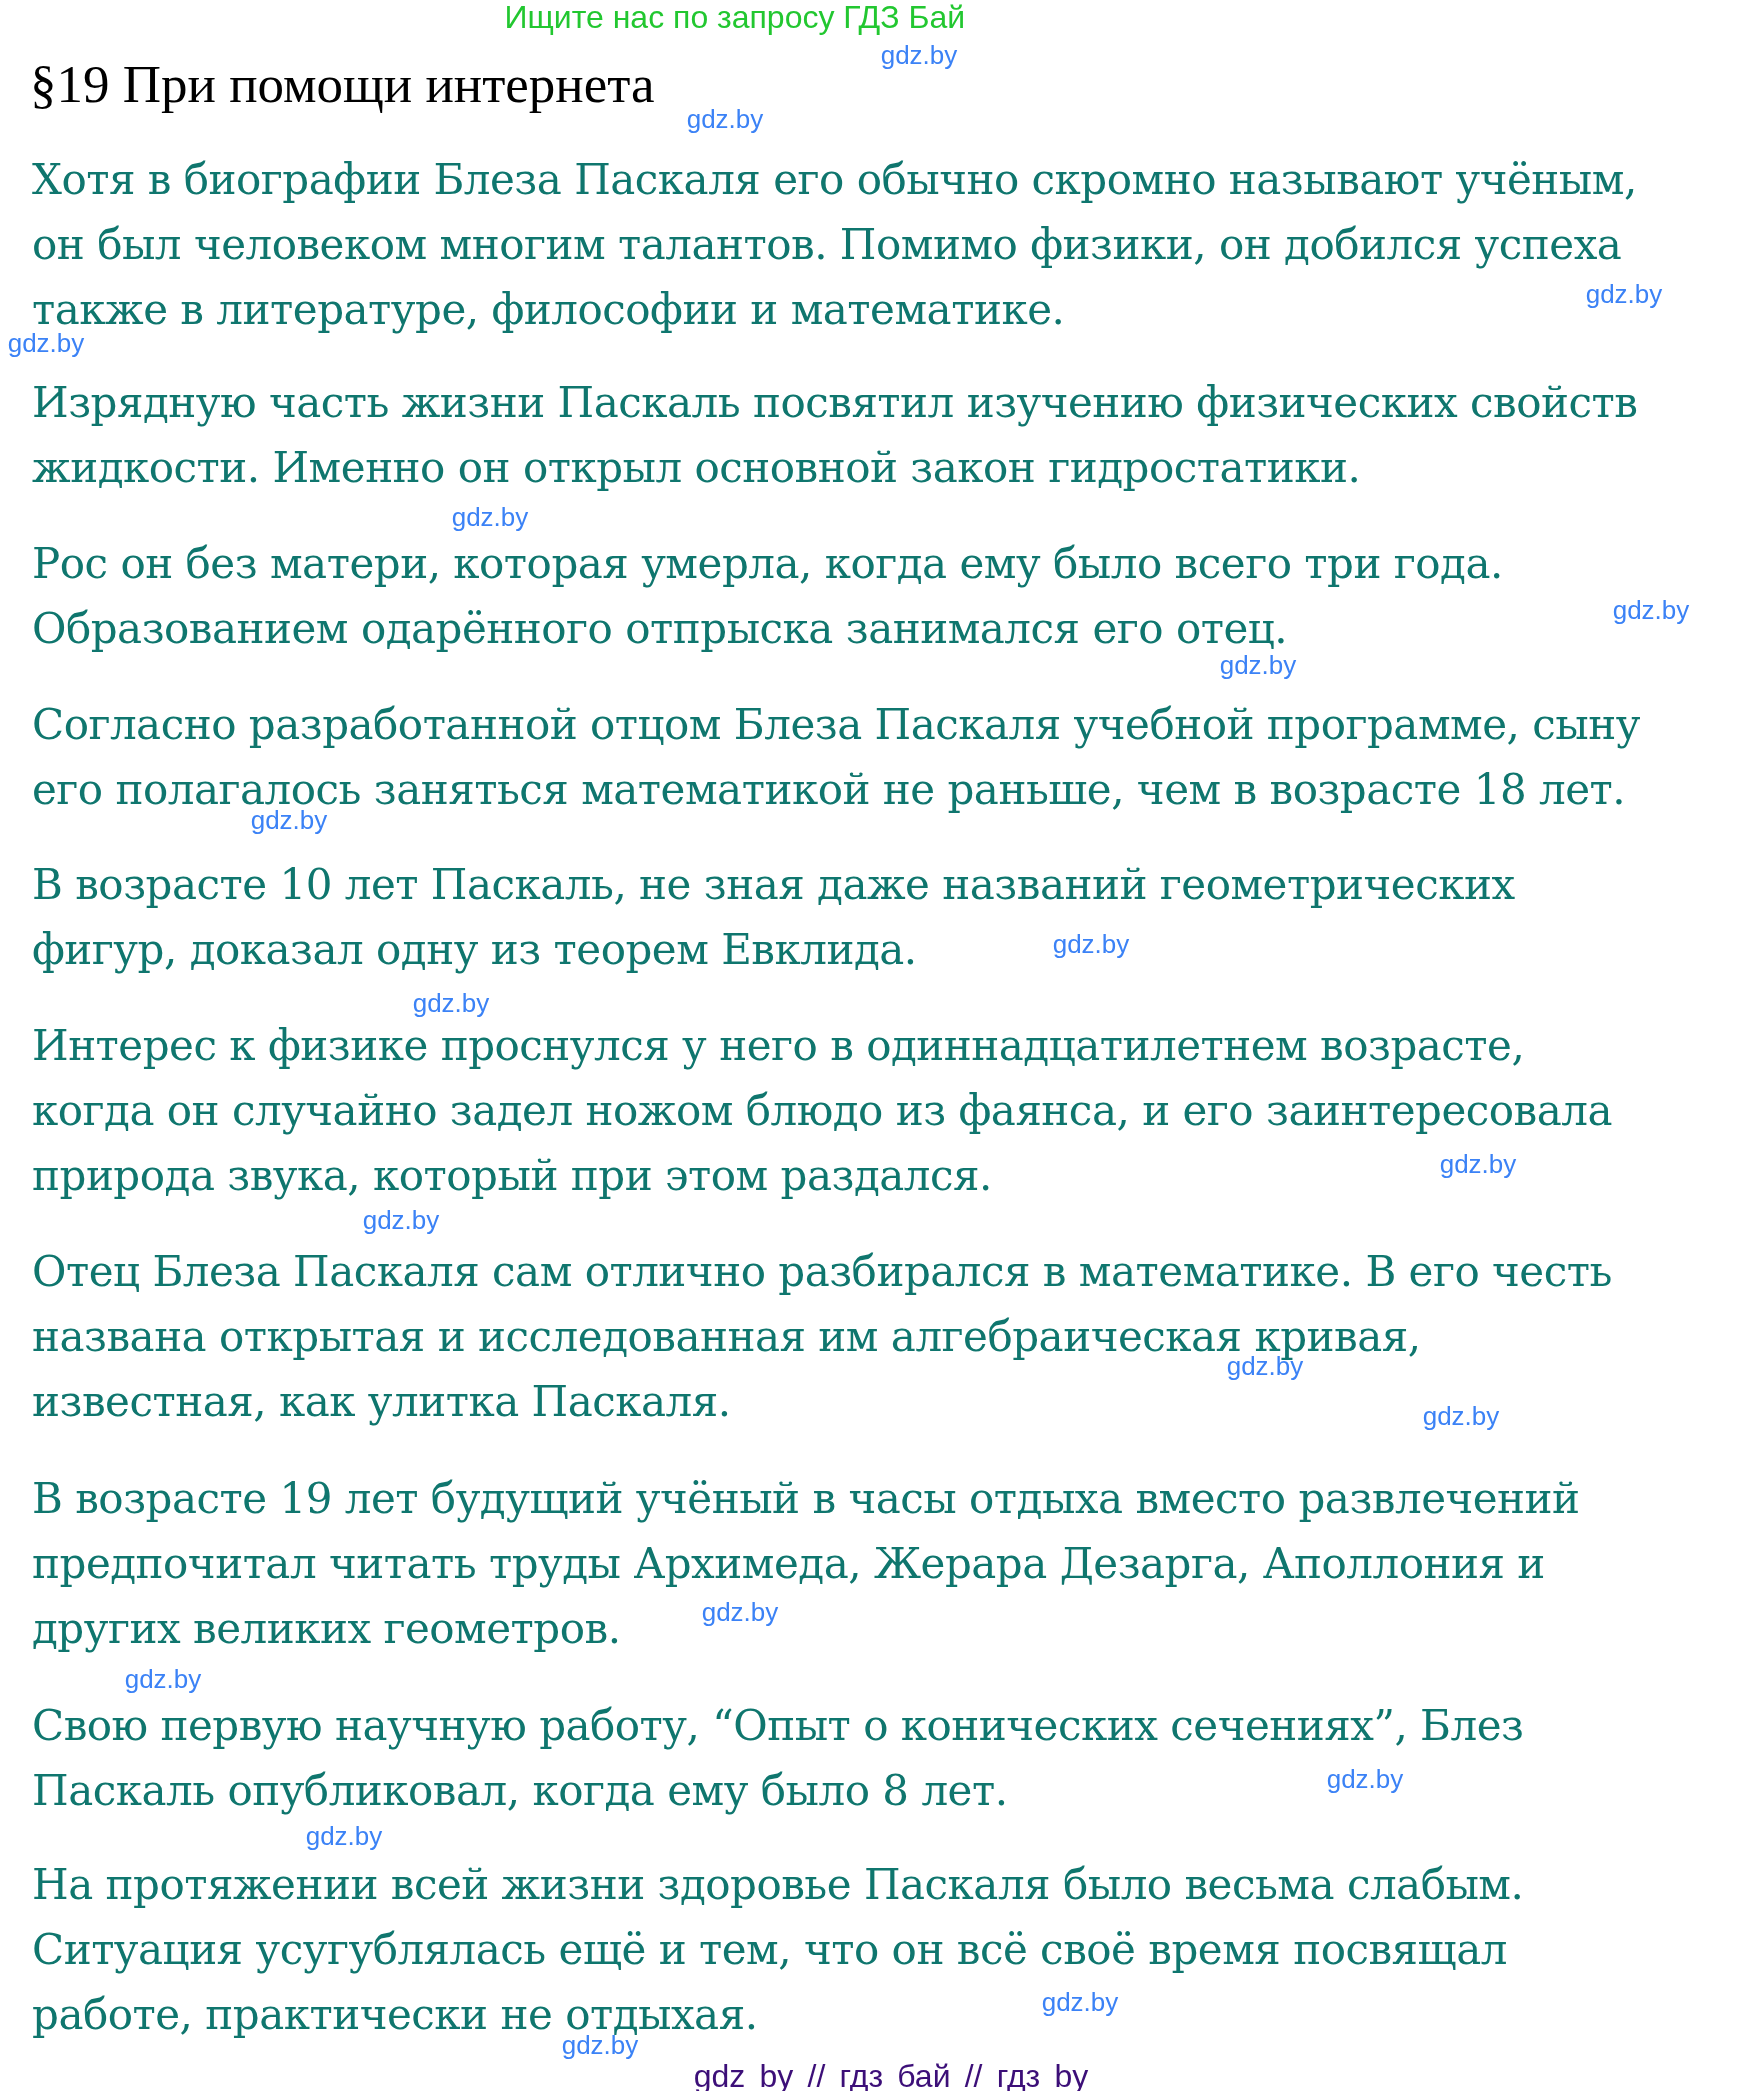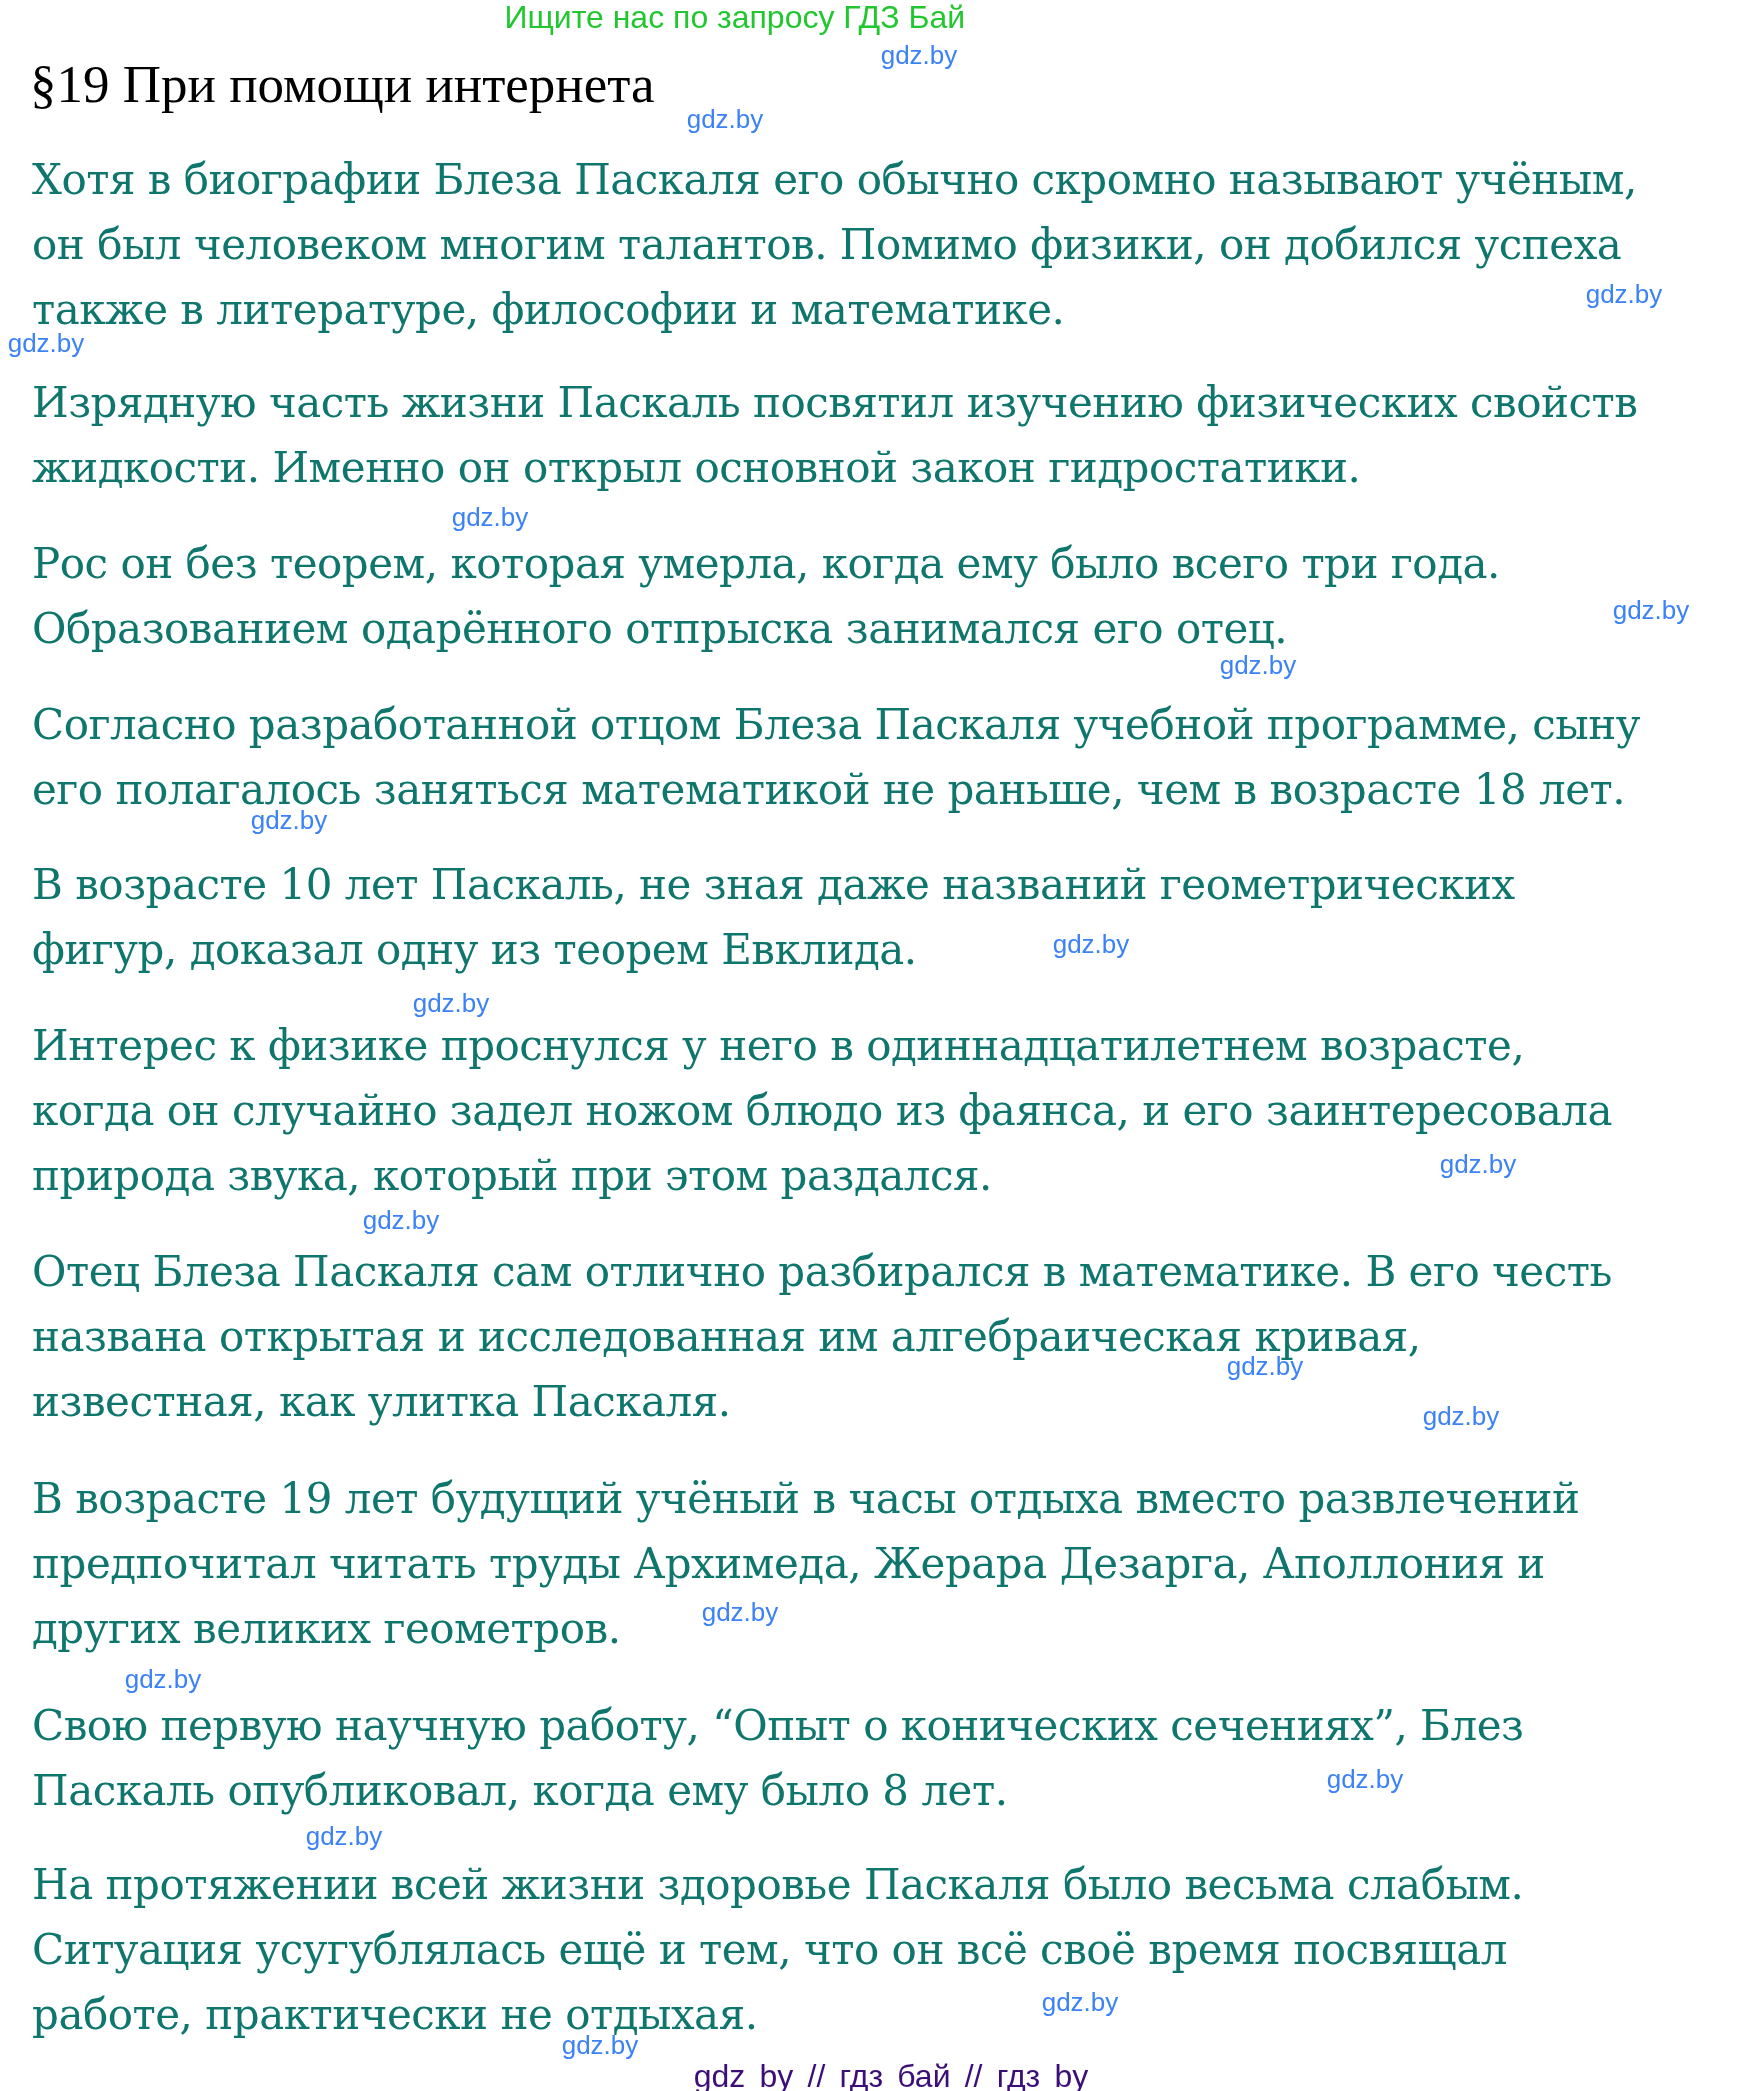--- a/index.html
+++ b/index.html
@@ -33,21 +33,21 @@
 
 <div class="promo-top">Ищите нас по запросу ГДЗ Бай</div>
 
 <div class="title">§19 При помощи интернета</div>
 
 <div class="para" style="top:147px">Хотя в биографии Блеза Паскаля его обычно скромно называют учёным,
 он был человеком многим талантов. Помимо физики, он добился успеха
 также в литературе, философии и математике.</div>
 <div class="para" style="top:370px">Изрядную часть жизни Паскаль посвятил изучению физических свойств
 жидкости. Именно он открыл основной закон гидростатики.</div>
-<div class="para" style="top:531px">Рос он без теорем, которая умерла, когда ему было всего три года.
+<div class="para" style="top:531px">Рос он без матери, которая умерла, когда ему было всего три года.
 Образованием одарённого отпрыска занимался его отец.</div>
 <div class="para" style="top:692px">Согласно разработанной отцом Блеза Паскаля учебной программе, сыну
 его полагалось заняться математикой не раньше, чем в возрасте 18 лет.</div>
 <div class="para" style="top:852px">В возрасте 10 лет Паскаль, не зная даже названий геометрических
 фигур, доказал одну из теорем Евклида.</div>
 <div class="para" style="top:1013px">Интерес к физике проснулся у него в одиннадцатилетнем возрасте,
 когда он случайно задел ножом блюдо из фаянса, и его заинтересовала
 природа звука, который при этом раздался.</div>
 <div class="para" style="top:1239px">Отец Блеза Паскаля сам отлично разбирался в математике. В его честь
 названа открытая и исследованная им алгебраическая кривая,

